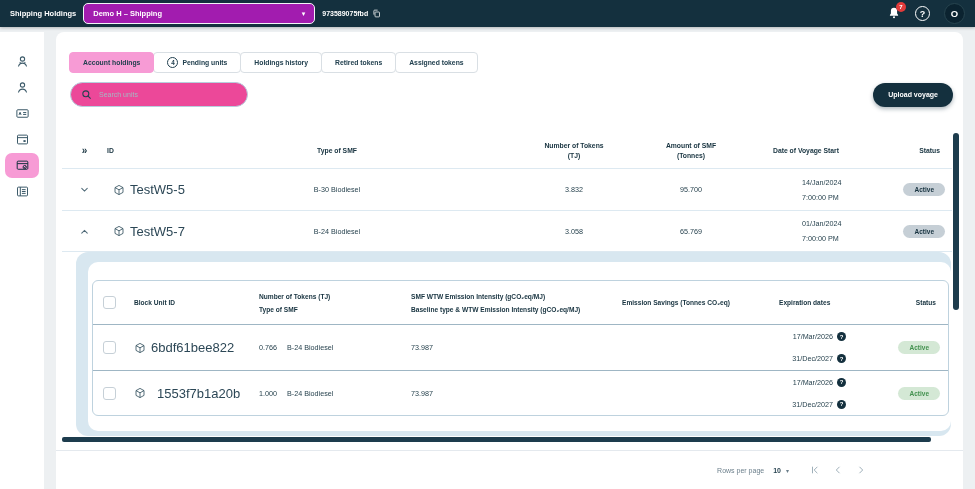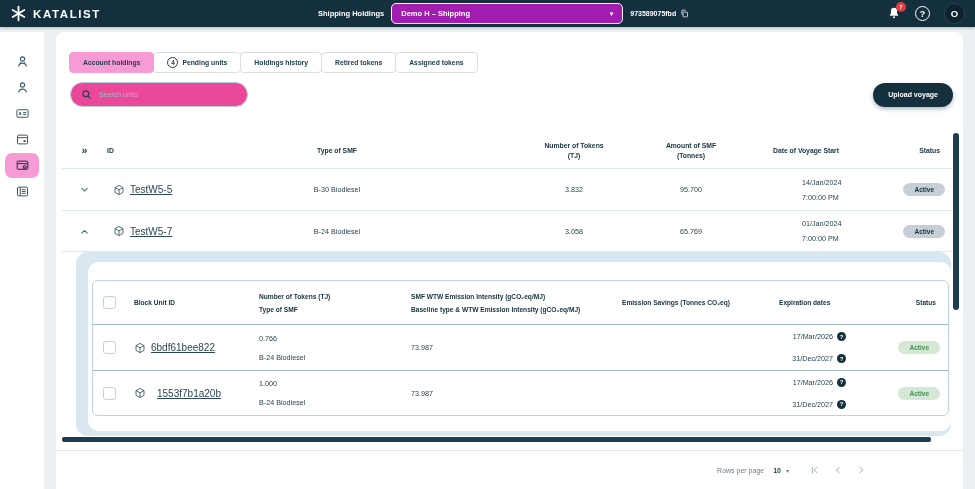--- a/index.html
+++ b/index.html
@@ -74,21 +74,21 @@
   .th.datec{ text-align:center; }
   .expand-all{ display:flex; justify-content:center; color:#16323f; font-size:10px; font-weight:bold; cursor:pointer; }
   .mrow{ height:42px; border-top:1px solid #dde9f1; align-items:center; }
   .mrow.expanded-row{ border-bottom:1px solid #dde9f1; }
   .cell{ font-size:7.2px; color:#28434f; }
   .cell.ctr{ text-align:center; }
   .chev-cell{ display:flex; justify-content:center; align-items:center; color:#4e6977; cursor:pointer; }
   .chev-cell svg{ width:11px; height:11px; }
   .idcell{ display:flex; align-items:center; gap:5px; padding-left:6px; }
   .idcell svg{ width:12px; height:12px; color:#2c4a58; flex:0 0 auto; }
-  .idlink{ font-size:10px; color:#2c4756; text-decoration:underline; cursor:pointer; }
+  .idlink{ font-size:13px; color:#2c4756; cursor:pointer; }
   .datecell{ padding-left:52px; display:flex; flex-direction:column; gap:6px; line-height:9px; }
   .statuscell{ display:flex; justify-content:flex-end; padding-right:7px; }
   .badge-gray{ background:#c6cfd6; color:#16323f; font-size:6.5px; font-weight:bold;
     padding:3px 11px; border-radius:9px; }
   .badge-green{ background:#d4e8d5; color:#43914f; font-size:6.5px; font-weight:bold;
     padding:3px 11px; border-radius:9px; }
   
   .expanded{ margin-left:14px; width:875px; height:184px; background:#d8e7f0;
     border-radius:12px; padding:10px 0 5px 12px; }
   .exp-white{ background:#fff; border-radius:10px; width:863px; height:169px; }
@@ -98,49 +98,41 @@
   .shead{ height:44px; align-items:center; border-bottom:1px solid #9fb6c4; }
   .sth{ font-size:6.6px; font-weight:bold; color:#16323f; line-height:9px; }
   .sth.two{ display:flex; flex-direction:column; gap:4px; }
   .sth.ctr{ text-align:center; }
   .sth.rgt{ text-align:right; padding-right:12px; }
   .srow{ height:45px; align-items:center; }
   .srow + .srow{ border-top:1px solid #9fb6c4; }
   .cbcell{ display:flex; justify-content:center; }
   .checkbox{ width:13px; height:13px; border:1.5px solid #c6d0d7; border-radius:3px; background:#fff; cursor:pointer; }
   .pl8{ padding-left:8px; } .pl10{ padding-left:10px; } .pl38{ padding-left:38px; }
-  .twoline{ display:flex; flex-direction:column; gap:10px; font-size:7.2px; color:#28434f; }
+  .twoline{ display:flex; flex-direction:row; gap:10px; font-size:7.2px; color:#28434f; }
   .expcell{ display:flex; flex-direction:column; gap:13px; padding-right:15px; }
   .expline{ display:flex; justify-content:flex-end; align-items:center; gap:4px; font-size:7.2px; color:#28434f; }
   .info-dot{ width:9px; height:9px; border-radius:50%; background:#14303e; color:#fff; font-size:6px;
     font-weight:bold; display:flex; align-items:center; justify-content:center; cursor:pointer; }
   
   .vscroll{ position:absolute; top:101px; right:4px; width:6px; height:177px; background:#1d3c4d; border-radius:3px; cursor:grab; }
   .hscroll{ position:absolute; top:405px; left:6px; width:869px; height:5px; background:#1d3c4d; border-radius:2px; cursor:grab; }
   
   .pagefoot{ position:absolute; bottom:0; left:0; width:100%; height:39px; border-top:1px solid #e4e9ee;
     display:flex; align-items:center; justify-content:flex-end; padding-right:97px; gap:9px; }
   .pf-label{ font-size:7px; color:#6b7f8b; }
   .pf-select{ display:flex; align-items:center; gap:5px; font-size:7px; color:#2b4653; font-weight:bold; cursor:pointer; }
   .pf-select .chev{ color:#6b7f8b; font-size:6px; }
   .pf-nav{ display:flex; align-items:center; gap:13px; margin-left:12px; }
   .pf-nav svg{ width:10px; height:10px; color:#9fb0ba; cursor:pointer; }
 </style>
 </head>
 <body>
 
 <header class="topbar">
-  <div class="brand">
-    <svg class="logo" viewBox="0 0 24 24" fill="none" stroke="#fff" stroke-width="2.6" stroke-linecap="round">
-      <line x1="12" y1="2.5" x2="12" y2="21.5"></line>
-      <line x1="3.8" y1="7" x2="20.2" y2="17"></line>
-      <line x1="20.2" y1="7" x2="3.8" y2="17"></line>
-    </svg>
-    <span class="bname">KATALIST</span>
-  </div>
   <span class="org-label">Shipping Holdings</span>
   <div class="org-select">
     <span>Demo H – Shipping</span>
     <span class="chev">▾</span>
   </div>
   <div class="wallet">
     <span>973589075fbd</span>
     <svg viewBox="0 0 24 24" fill="none" stroke="#fff" stroke-width="2">
       <rect x="8" y="8" width="12" height="13" rx="2"></rect>
       <path d="M5 15V5a2 2 0 0 1 2-2h8"></path>

